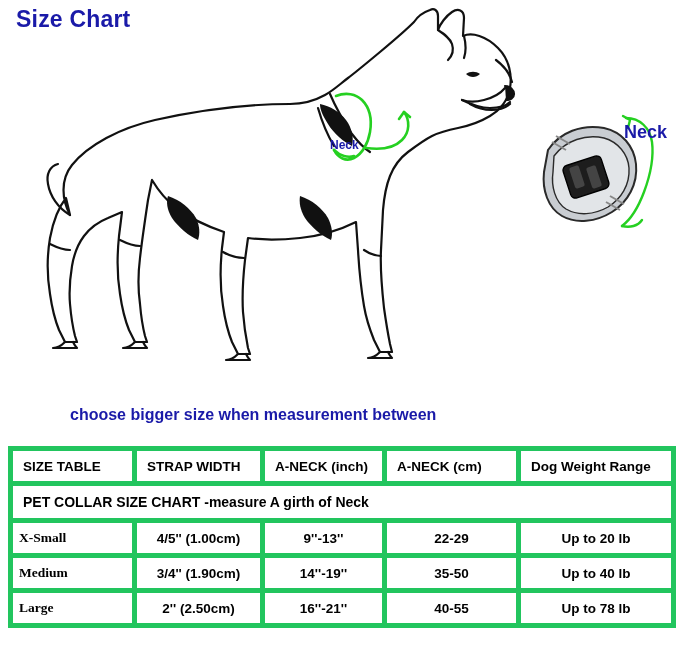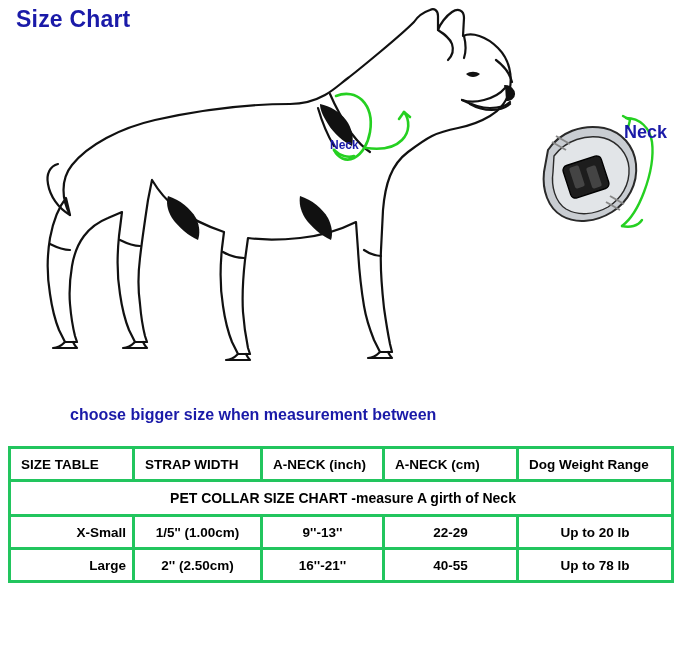--- a/index.html
+++ b/index.html
@@ -66,42 +66,42 @@
   
   #size-table {
     position: absolute;
     left: 8px;
     top: 446px;
     width: 663px;
     border-collapse: collapse;
     table-layout: fixed;
   }
   #size-table td, #size-table th {
-    border: 3px solid #22c55e;
+    border: 5px solid #22c55e;
     font-size: 13.5px;
     height: 30px;
     padding: 0 6px;
     font-weight: bold;
     color: #000;
     text-align: center;
     vertical-align: middle;
     background: #fff;
   }
   #size-table tr.caption-row td {
-    text-align: center;
+    text-align: left;
     padding-left: 10px;
     height: 32px;
     font-size: 14px;
   }
   #size-table thead td {
     text-align: left;
     padding-left: 10px;
   }
   #size-table thead td.c0 { text-align: left; }
-  #size-table tbody td.c0 { text-align: right; }
+  #size-table tbody td.c0 { text-align: left; font-family: Liberation Serif, serif; }
   #size-table td.c1, #size-table td.c2, #size-table td.c3 { text-align: center; }
   #size-table thead td.c1, #size-table thead td.c2, #size-table thead td.c3,
   #size-table thead td.c4 { text-align: left; padding-left: 10px; }
   #size-table tbody td.c4 { text-align: center; margin-left: 40px; }
 
   .col0 { width: 124px; }
   .col1 { width: 128px; }
   .col2 { width: 122px; }
   .col3 { width: 134px; }
   .col4 { width: 155px; }
@@ -271,24 +271,31 @@
       <td class="c0">SIZE TABLE</td>
       <td class="c1">STRAP WIDTH</td>
       <td class="c2">A-NECK (inch)</td>
       <td class="c3">A-NECK (cm)</td>
       <td class="c4">Dog Weight Range</td>
     </tr>
   </thead>
   <tbody>
     <tr>
       <td class="c0">X-Small</td>
-      <td class="c1">1/5'' (1.00cm)</td>
+      <td class="c1">4/5'' (1.00cm)</td>
       <td class="c2">9''-13''</td>
       <td class="c3">22-29</td>
       <td class="c4">Up to 20 lb</td>
+    </tr>
+    <tr>
+      <td class="c0">Medium</td>
+      <td class="c1">3/4'' (1.90cm)</td>
+      <td class="c2">14''-19''</td>
+      <td class="c3">35-50</td>
+      <td class="c4">Up to 40 lb</td>
     </tr>
     <tr>
       <td class="c0">Large</td>
       <td class="c1">2'' (2.50cm)</td>
       <td class="c2">16''-21''</td>
       <td class="c3">40-55</td>
       <td class="c4">Up to 78 lb</td>
     </tr>
   </tbody>
 </table>

